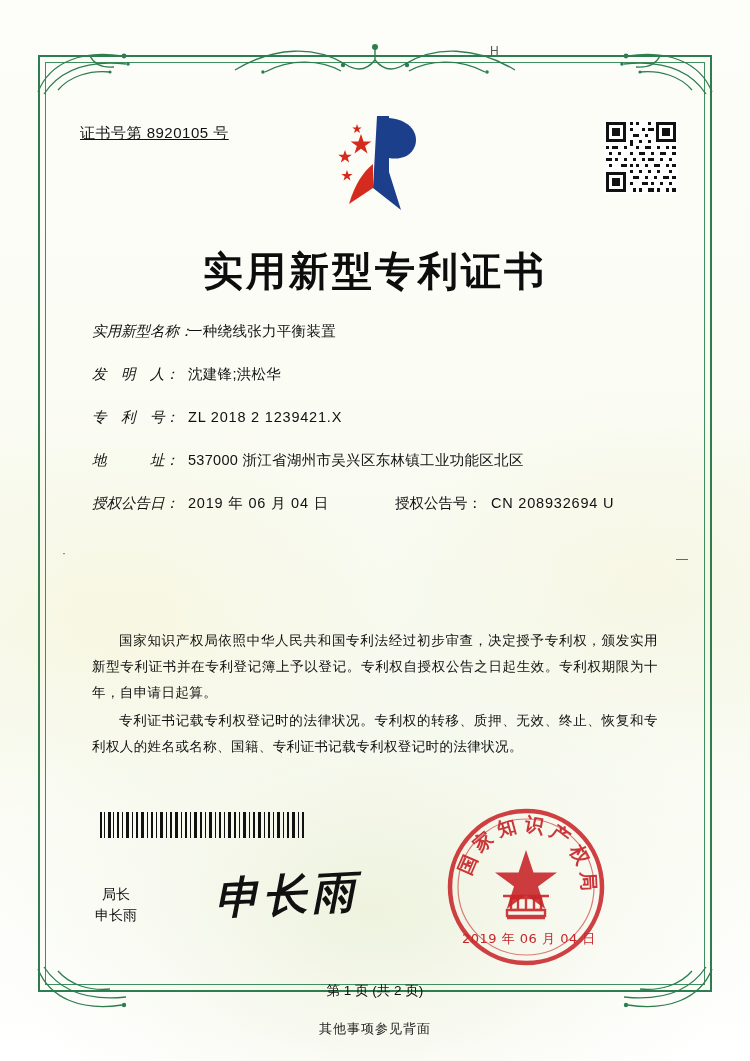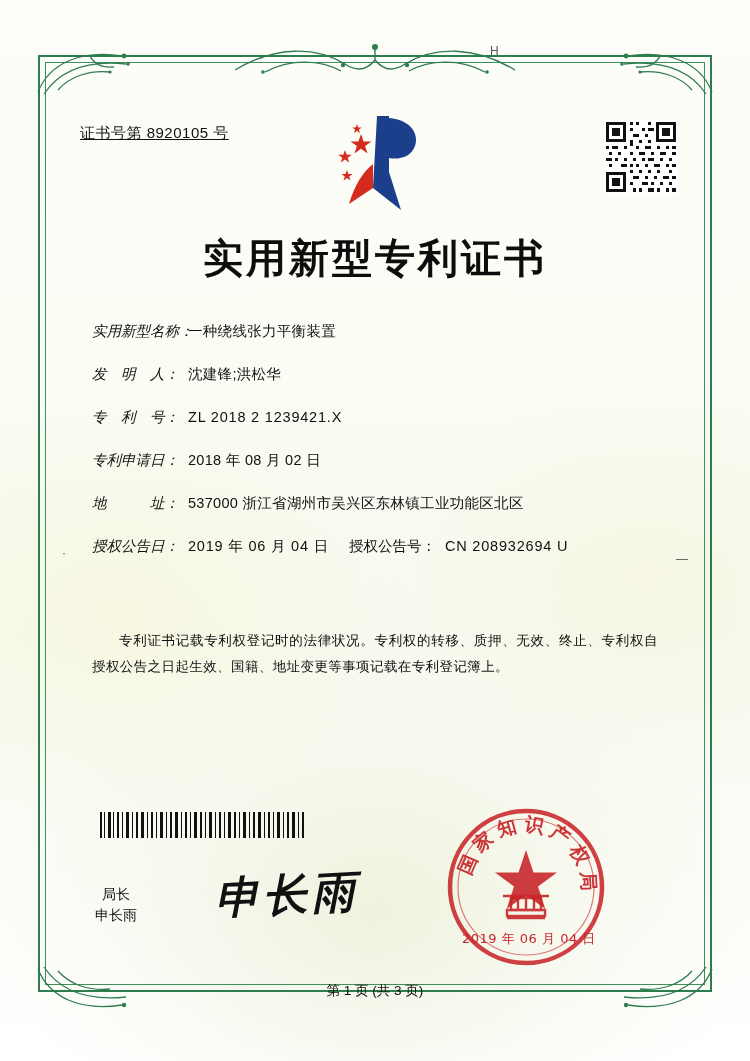--- a/index.html
+++ b/index.html
@@ -91,21 +91,21 @@
     top: 120px;
     width: 74px;
     height: 74px;
   }
 
   
   .cert-title {
     position: absolute;
     left: 0;
     right: 0;
-    top: 231px;
+    top: 244px;
     text-align: center;
     font-size: 40px;
     font-weight: bold;
     letter-spacing: 3px;
     color: #0d0d0d;
     font-family: "DejaVu Sans", "Liberation Sans", sans-serif;
   }
 
   
   .fields {
@@ -131,21 +131,21 @@
   .f-value {
     flex: 1;
     letter-spacing: 0.3px;
   }
   .f-value.mono { font-family: "Liberation Sans", sans-serif; letter-spacing: 0.8px; }
 
   .field-row.double { height: 43px; }
   .f-label2 {
     width: 96px;
     flex: none;
-    margin-left: 20px;
+    margin-left: 66px;
     white-space: nowrap;
   }
   .f-value2 { flex: none; letter-spacing: 0.8px; }
 
   
   .paragraphs {
     position: absolute;
     left: 92px;
     top: 628px;
     width: 566px;
@@ -423,37 +423,34 @@
     </div>
     <div class="field-row">
       <span class="f-label">发　明　人：</span>
       <span class="f-value">沈建锋;洪松华</span>
     </div>
     <div class="field-row">
       <span class="f-label">专　利　号：</span>
       <span class="f-value mono">ZL 2018 2 1239421.X</span>
     </div>
     <div class="field-row">
-      <span class="f-label">专利申请日：</span>
-      <span class="f-value">2018 年 08 月 02 日</span>
-    </div>
-    <div class="field-row">
       <span class="f-label">地　　　址：</span>
       <span class="f-value">537000 浙江省湖州市吴兴区东林镇工业功能区北区</span>
     </div>
     <div class="field-row double">
       <span class="f-label">授权公告日：</span>
       <span class="f-value2">2019 年 06 月 04 日</span>
       <span class="f-label2">授权公告号：</span>
       <span class="f-value2">CN 208932694 U</span>
     </div>
   </div>
 
   <div class="paragraphs">
-    <p>专利证书记载专利权登记时的法律状况。专利权的转移、质押、无效、终止、专利权自授权公告之日起生效、国籍、地址变更等事项记载在专利登记簿上。</p>
+    <p>国家知识产权局依照中华人民共和国专利法经过初步审查，决定授予专利权，颁发实用新型专利证书并在专利登记簿上予以登记。专利权自授权公告之日起生效。专利权期限为十年，自申请日起算。</p>
+    <p>专利证书记载专利权登记时的法律状况。专利权的转移、质押、无效、终止、恢复和专利权人的姓名或名称、国籍、专利证书记载专利权登记时的法律状况。</p>
   </div>
 
   <div class="barcode">
     <svg width="206" height="26" viewBox="0 0 206 26" shape-rendering="crispEdges">
       <rect width="206" height="26" fill="#ffffff" opacity="0"></rect>
       <g fill="#111">
         <rect x="0" y="0" width="2" height="26"></rect>
           <rect x="4" y="0" width="1" height="26"></rect>
         <rect x="8" y="0" width="3" height="26"></rect>
           <rect x="13" y="0" width="1" height="26"></rect>
@@ -526,19 +523,20 @@
       <defs>
         <path id="sealArc" d="M 81,81 m -56,0 a 56,56 0 1,1 112,0"></path>
       </defs>
       <text font-family="'DejaVu Sans','Liberation Sans',sans-serif" font-size="19" font-weight="bold" fill="#c8262a" opacity="0.92" letter-spacing="6">
         <textPath href="#sealArc" startOffset="6%">国家知识产权局</textPath>
       </text>
     </svg>
   </div>
   <div class="seal-date">2019 年 06 月 04 日</div>
 
-  <div class="page-no">第 1 页 (共 3 页)</div>
+  <div class="page-no">第 1 页 (共 2 页)</div>
+  <div class="footer-note">其他事项参见背面</div>
 
   <span class="mark" style="left:490px; top:44px;">H</span>
   <span class="mark" style="left:62px; top:546px;">·</span>
   <span class="mark" style="left:676px; top:552px;">—</span>
 
 </div>
 
 </body></html>

